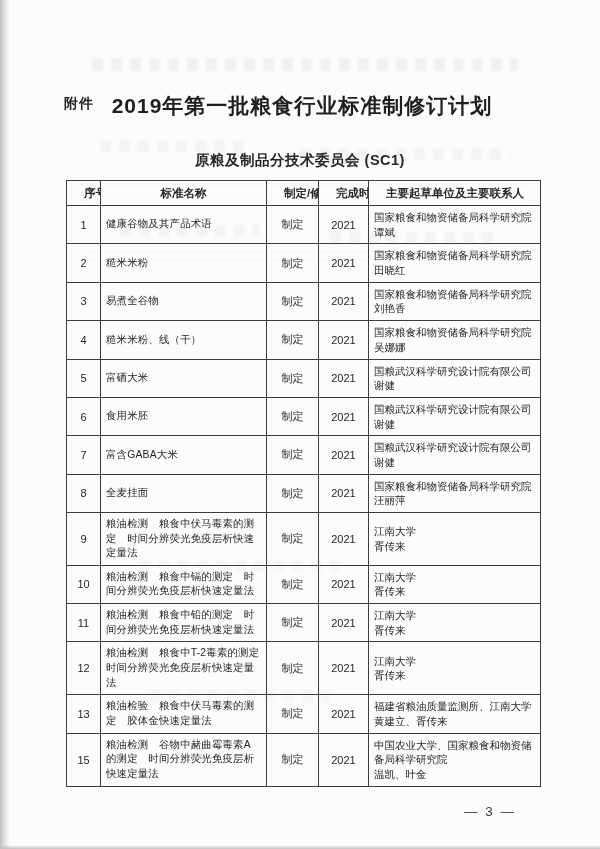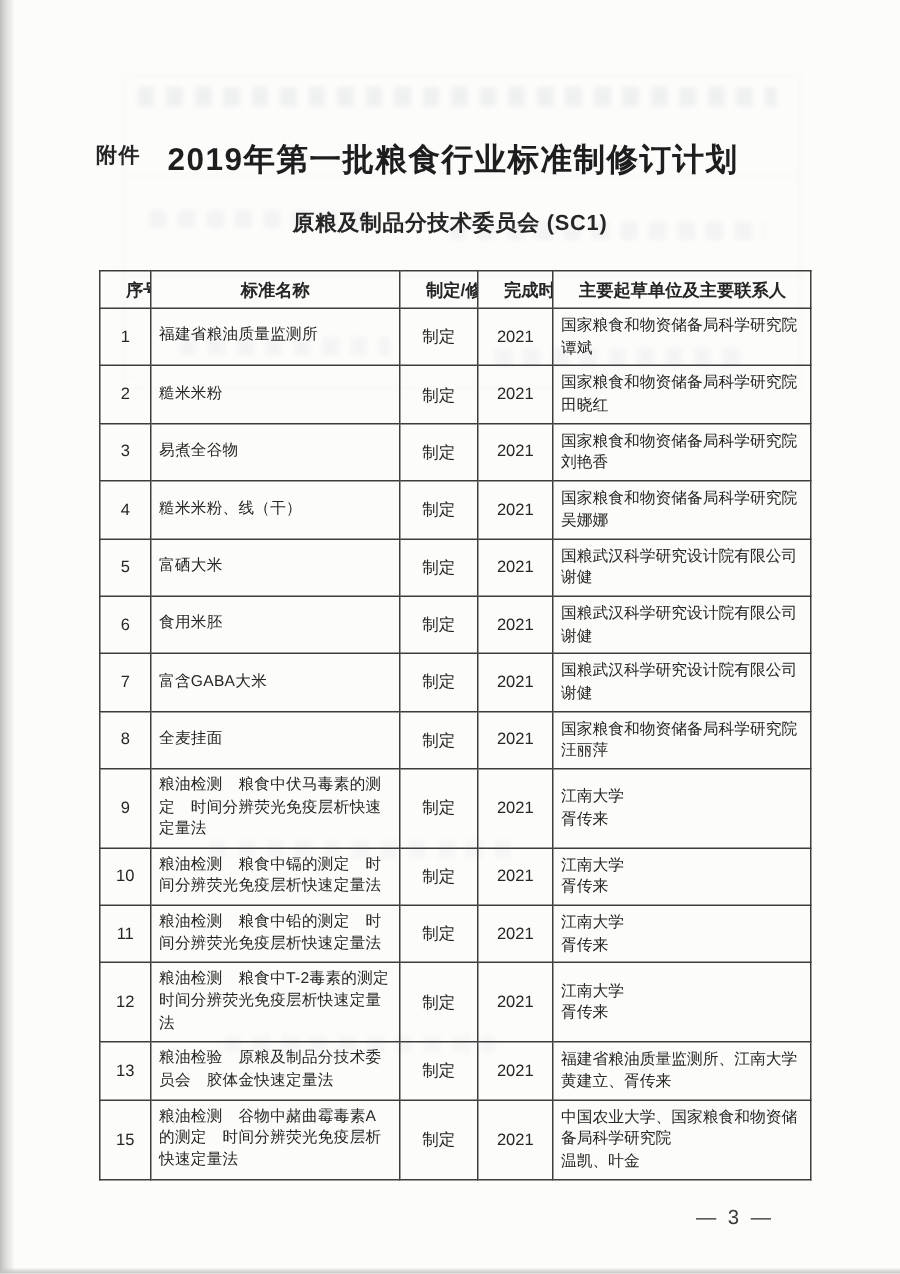--- a/index.html
+++ b/index.html
@@ -57,21 +57,21 @@
     letter-spacing: 1px;
     margin-top: 41px;
   }
   .title {
     position: absolute; left: 2px; top: 92px; width: 100%;
     text-align: center;
     font-size: 21px; font-weight: 700; color: #1e1e1e;
     letter-spacing: 1px;
   }
   .subtitle {
-    position: absolute; left: 0; top: 139px; width: 100%;
+    position: absolute; left: 0; top: 151px; width: 100%;
     text-align: center;
     font-size: 14.5px; font-weight: 700; color: var(--ink);
     letter-spacing: .5px;
   }
   table.std {
     position: absolute; left: 66px; top: 180px;
     width: 474px;
     border-collapse: collapse;
     table-layout: fixed;
     color: var(--ink);
@@ -133,21 +133,21 @@
         <th>标准名称</th>
         <th>制定/修订</th>
         <th>完成时间</th>
         <th>主要起草单位及主要联系人</th>
       </tr>
     </thead>
     <tbody>
 
         <tr>
           <td class="c-no">1</td>
-          <td class="c-name">福建省粮油质量监测所</td>
+          <td class="c-name">健康谷物及其产品术语</td>
           <td class="c-type">制定</td>
           <td class="c-year">2021</td>
           <td class="c-org">
             <div>国家粮食和物资储备局科学研究院</div>
             <div>谭斌</div>
           </td>
         </tr>
 
         <tr>
           <td class="c-no">2</td>
@@ -265,21 +265,21 @@
           <td class="c-type">制定</td>
           <td class="c-year">2021</td>
           <td class="c-org">
             <div>江南大学</div>
             <div>胥传来</div>
           </td>
         </tr>
 
         <tr>
           <td class="c-no">13</td>
-          <td class="c-name">粮油检验　原粮及制品分技术委员会　胶体金快速定量法</td>
+          <td class="c-name">粮油检验　粮食中伏马毒素的测定　胶体金快速定量法</td>
           <td class="c-type">制定</td>
           <td class="c-year">2021</td>
           <td class="c-org">
             <div>福建省粮油质量监测所、江南大学</div>
             <div>黄建立、胥传来</div>
           </td>
         </tr>
 
 
         <tr>

